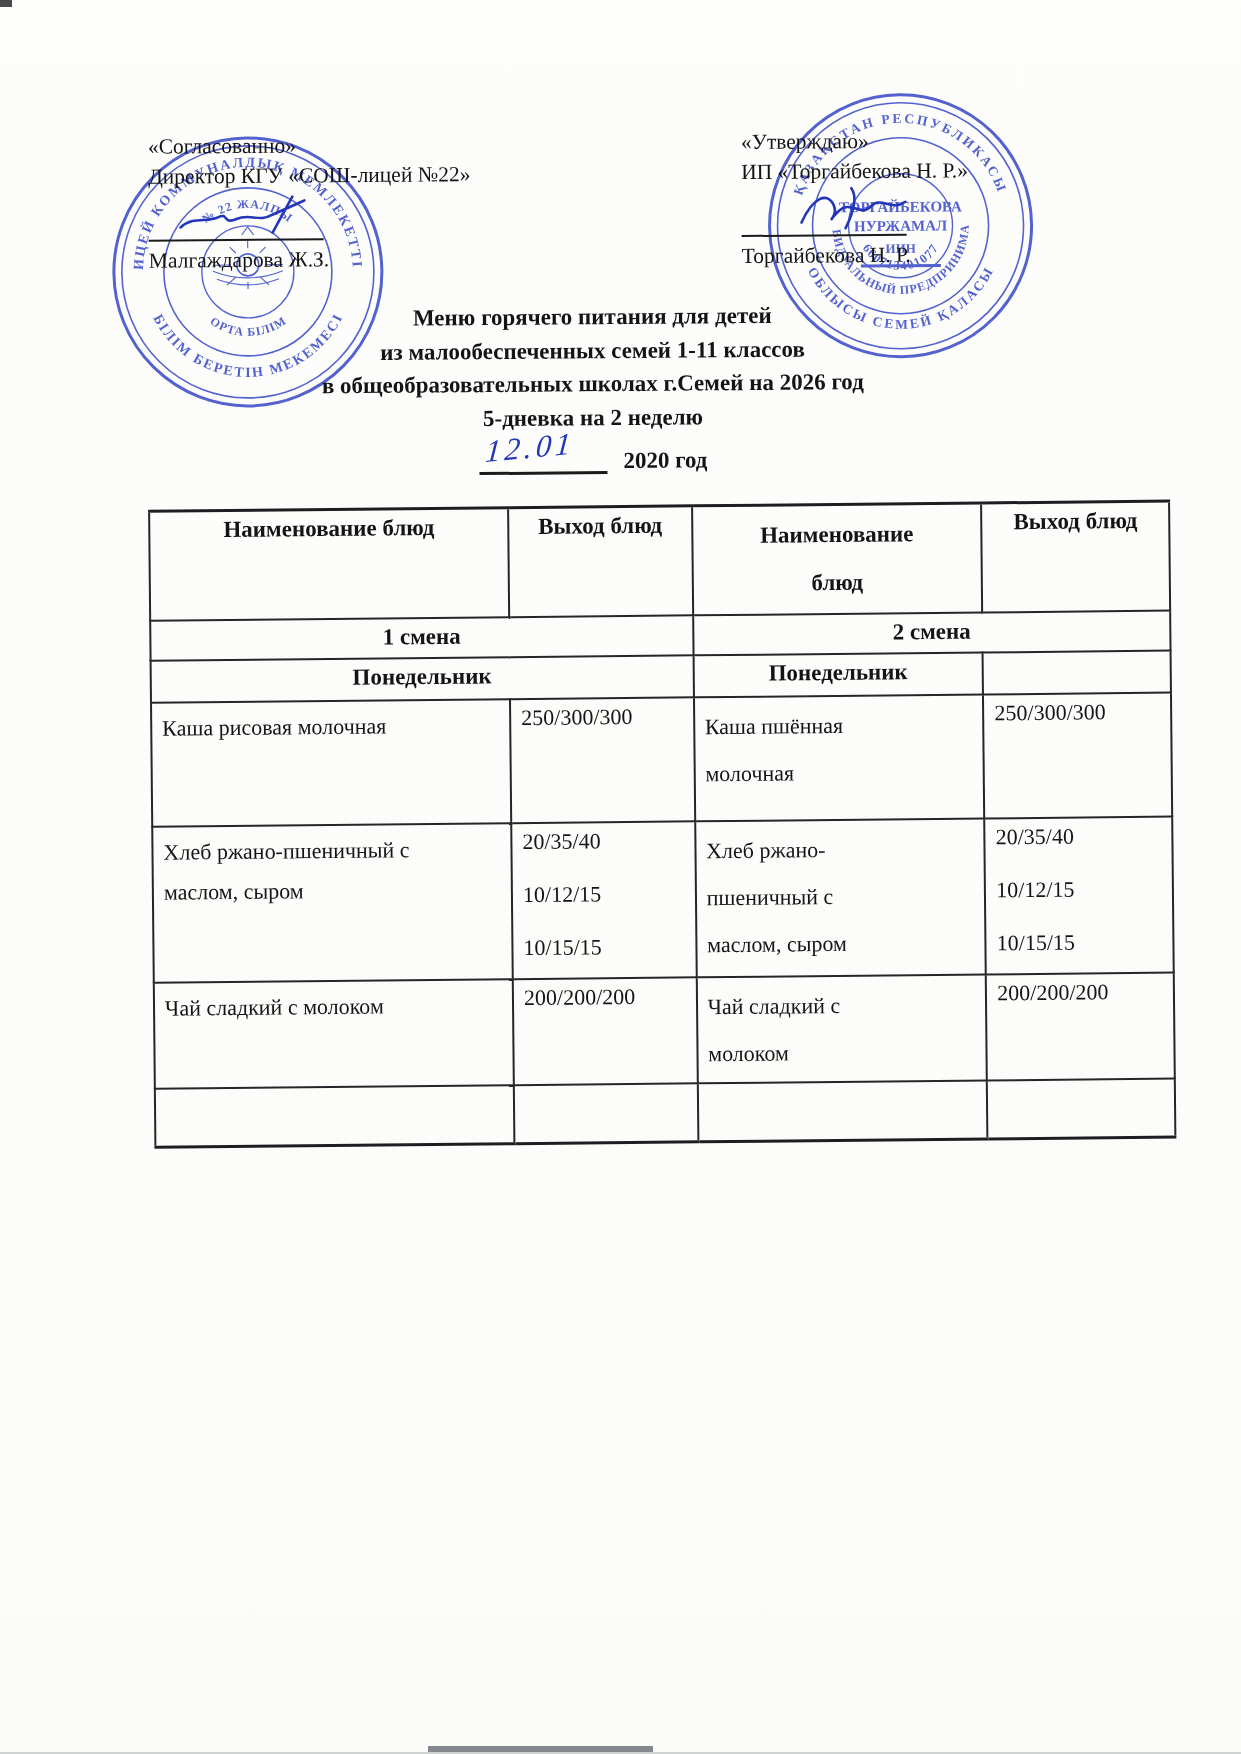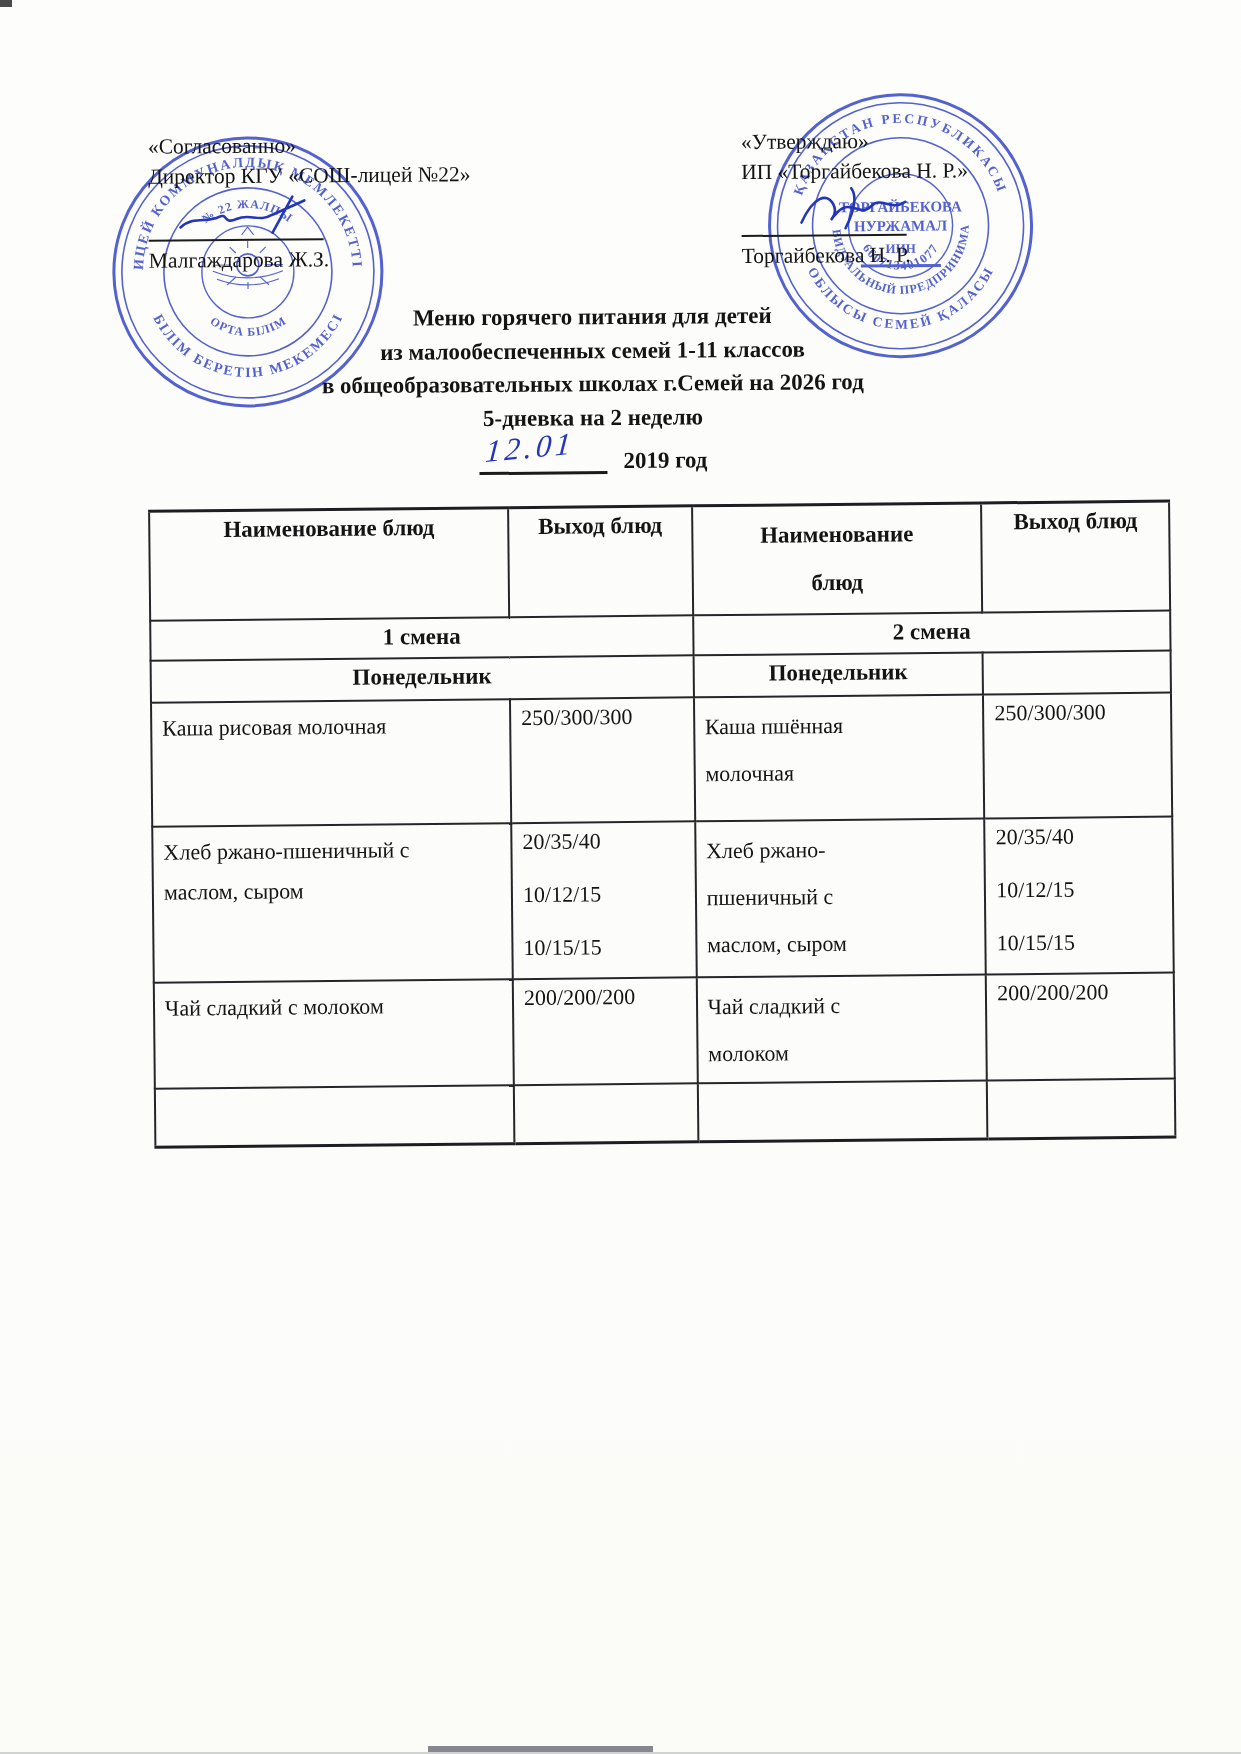--- a/index.html
+++ b/index.html
@@ -187,21 +187,21 @@
       <div>Меню горячего питания для детей</div>
       <div>из малообеспеченных семей 1-11 классов</div>
       <div>в общеобразовательных школах г.Семей на 2026 год</div>
       <div>5-дневка на 2 неделю</div>
     </div>
 
     <div class="date-row">
       <div class="date-underline">
         <span class="handwriting">12.01</span>
       </div>
-      <span>2019 год</span>
+      <span>2020 год</span>
     </div>
 
     <table class="menu">
       <colgroup>
         <col style="width:35.2%">
           <col style="width:18.0%">
           <col style="width:28.4%">
           <col style="width:18.4%">
       </colgroup>
       <tbody>

